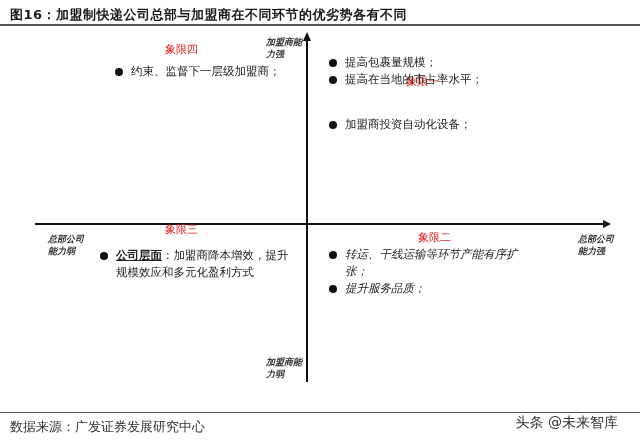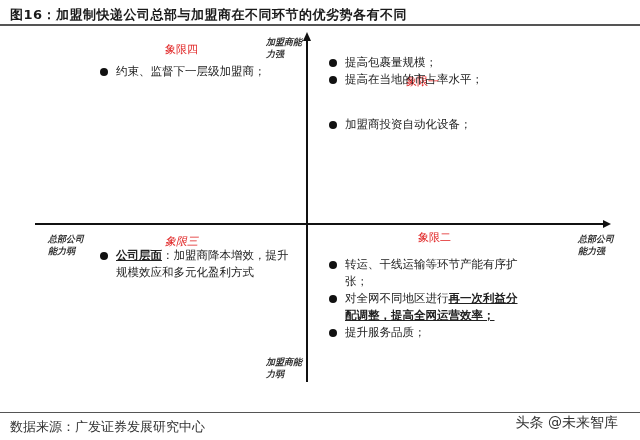--- a/index.html
+++ b/index.html
@@ -52,42 +52,39 @@
 <div class="axis-lbl" style="left:48px;top:233px;">
   <div>总部公司</div>
   <div>能力弱</div>
 </div>
 <div class="axis-lbl" style="left:578px;top:233px;">
   <div>总部公司</div>
   <div>能力强</div>
 </div>
 
 <div class="qtitle" style="left:165px;top:42px;text-align:center;">象限四</div>
-<ul class="list" style="left:98px;top:63px;width:200px;">
+<ul class="list" style="left:113px;top:63px;width:200px;">
   <li>约束、监督下一层级加盟商；</li>
 </ul>
 
 <div class="qtitle" style="left:406px;top:42px;margin-top:32px;">象限一</div>
 <ul class="list" style="left:327px;top:54px;width:240px;">
   <li>提高包裹量规模；</li>
   <li>提高在当地的市占率水平；</li>
   <li class="gap">加盟商投资自动化设备；</li>
 </ul>
 
-<div class="qtitle" style="left:165px;top:234px;font-style:italic;">象限三</div>
+<div class="qtitle" style="left:165px;top:222px;">象限三</div>
 <ul class="list" style="left:98px;top:247px;width:200px;">
   <li>
     <span class="u">公司层面</span><span>：</span><span>加盟商降本增效，提升规模效应和多元化盈利方式</span>
   </li>
 </ul>
 
 <div class="qtitle" style="left:406px;top:230px;margin-left:12px;">象限二</div>
-<ul class="list" style="left:327px;top:256px;width:200px;">
+<ul class="list" style="left:327px;top:246px;width:200px;font-style:italic;">
   <li>转运、干线运输等环节产能有序扩张；</li>
-  <li>
-    <span>对全网不同地区进行</span><span class="u">再一次利益分配调整，提高全网运营效率；</span>
-  </li>
   <li>提升服务品质；</li>
 </ul>
 
 <div class="foot-rule"></div>
 <div class="source">数据来源：广发证券发展研究中心</div>
 <div class="watermark">头条 @未来智库</div>
 
 </body></html>

